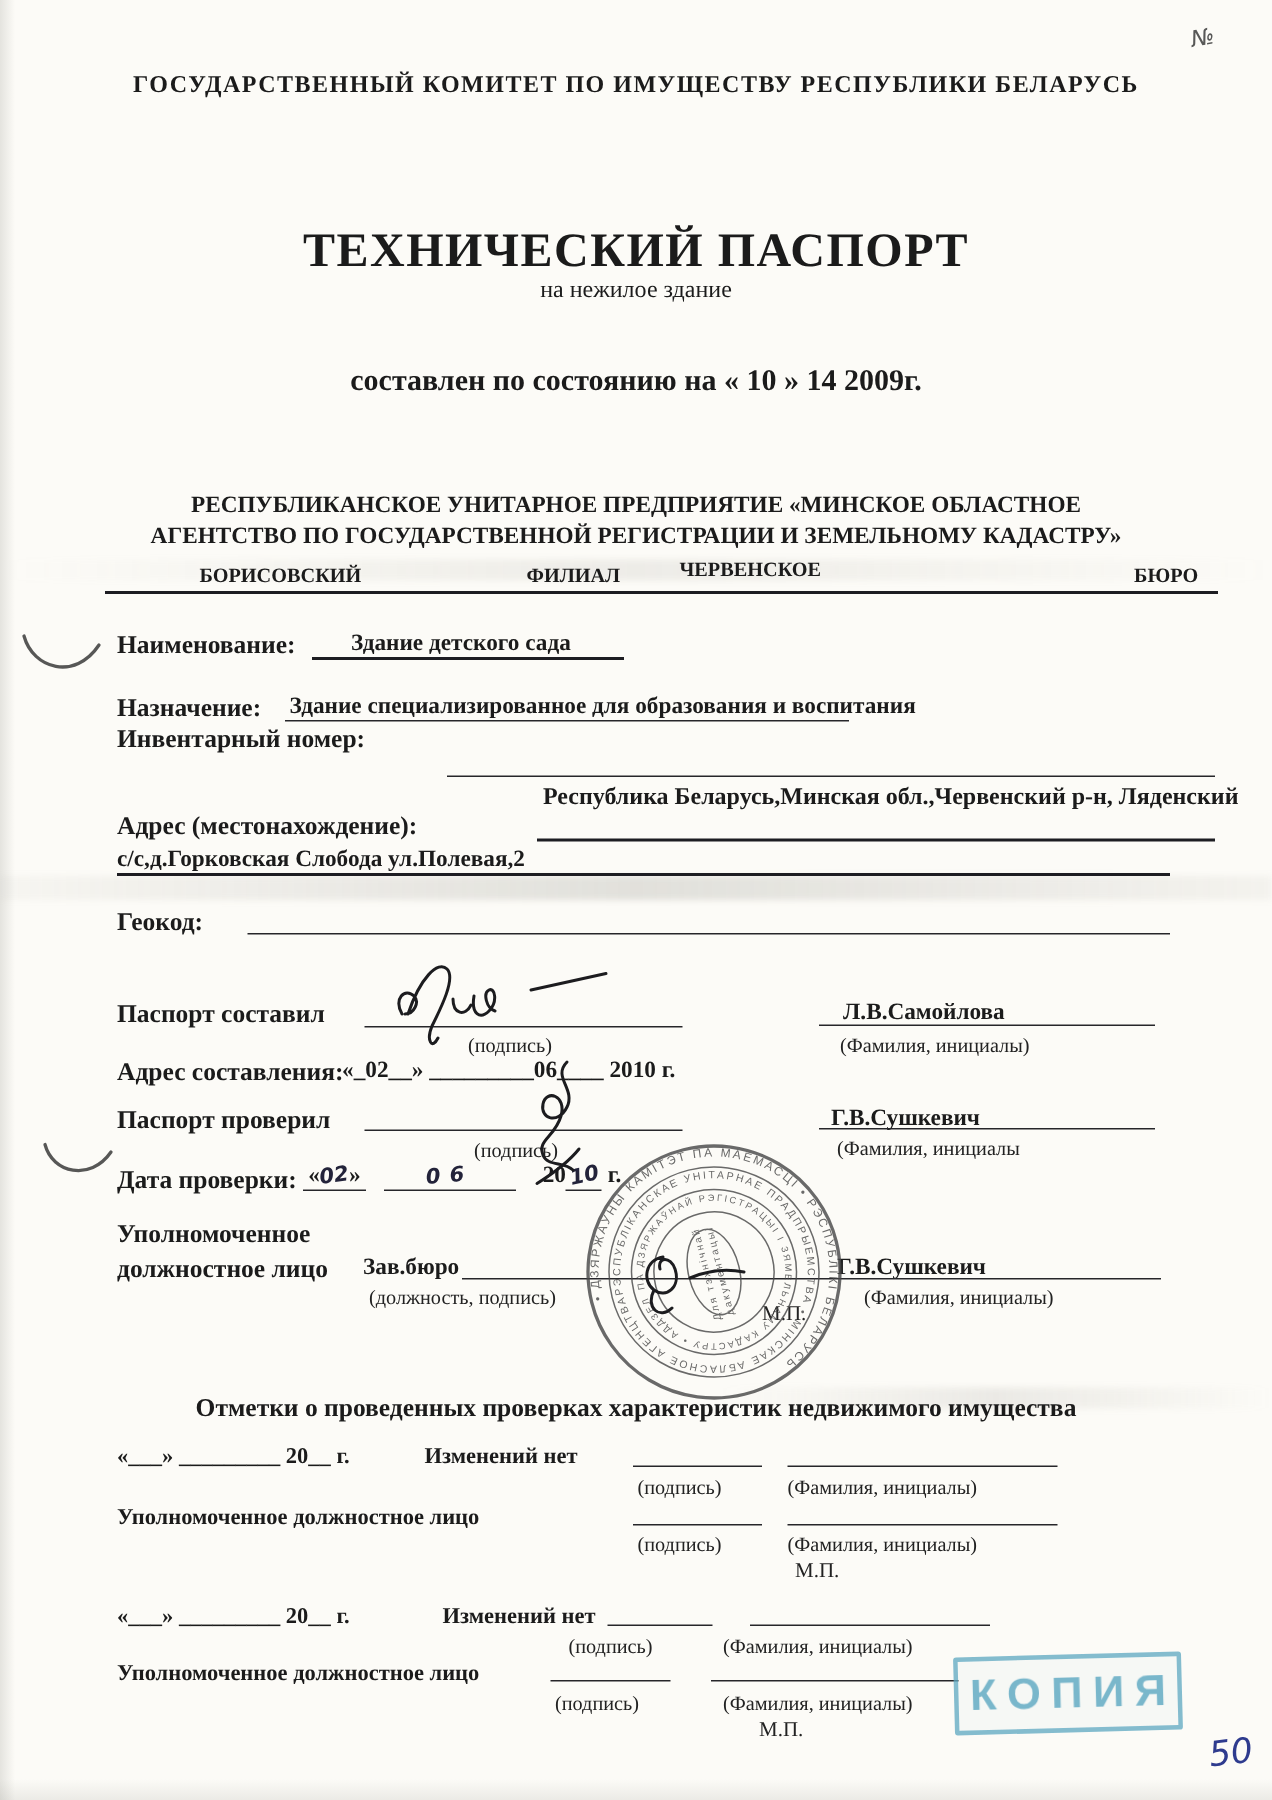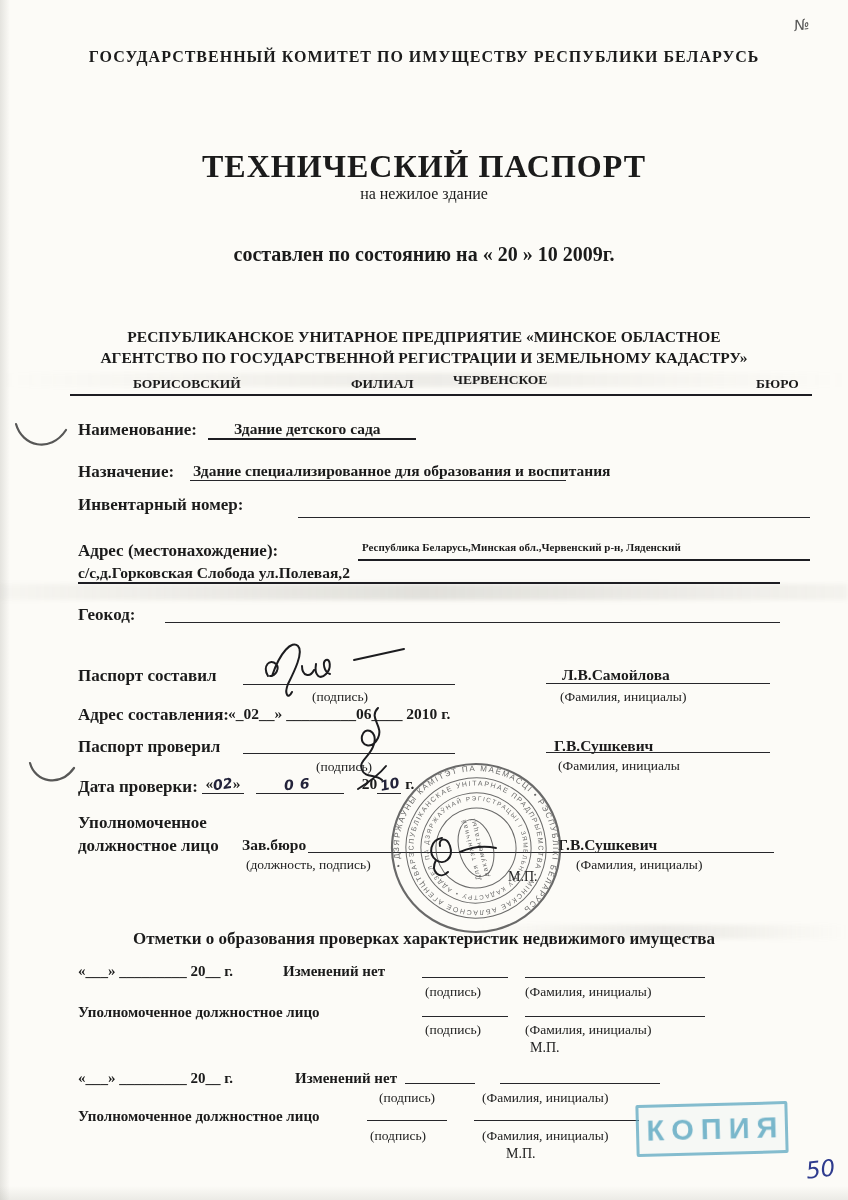--- a/index.html
+++ b/index.html
@@ -68,44 +68,44 @@
   <div class="smudge" style="left:0;top:373px;width:848px;height:14px;background:linear-gradient(90deg,rgba(150,148,140,0),rgba(150,148,140,0.14),rgba(150,148,140,0))"></div>
   <div class="smudge" style="left:0;top:584px;width:848px;height:16px;background:linear-gradient(90deg,rgba(150,148,140,0.05),rgba(150,148,140,0.26),rgba(150,148,140,0.08))"></div>
   <div class="smudge" style="left:480px;top:925px;width:368px;height:14px;background:linear-gradient(90deg,rgba(150,148,140,0),rgba(150,148,140,0.16),rgba(150,148,140,0))"></div>
 
   <div class="abs no-mark" style="left:794px;top:16px;">№</div>
 
   <div class="abs ctr b" style="top:48px;font-size:16px;letter-spacing:1px;">ГОСУДАРСТВЕННЫЙ КОМИТЕТ ПО ИМУЩЕСТВУ РЕСПУБЛИКИ БЕЛАРУСЬ</div>
 
   <div class="abs ctr b" style="top:148px;font-size:32px;letter-spacing:1px;">ТЕХНИЧЕСКИЙ ПАСПОРТ</div>
   <div class="abs ctr" style="top:185px;font-size:16px;">на нежилое здание</div>
-  <div class="abs ctr b" style="top:243px;font-size:20px;">составлен по состоянию на « 20 »  10  2009г.</div>
+  <div class="abs ctr b" style="top:243px;font-size:20px;">составлен по состоянию на « 10 »  14  2009г.</div>
 
   <div class="abs ctr b" style="top:328px;font-size:15.5px;">РЕСПУБЛИКАНСКОЕ УНИТАРНОЕ ПРЕДПРИЯТИЕ «МИНСКОЕ ОБЛАСТНОЕ</div>
   <div class="abs ctr b" style="top:349px;font-size:15.5px;">АГЕНТСТВО ПО ГОСУДАРСТВЕННОЙ РЕГИСТРАЦИИ И ЗЕМЕЛЬНОМУ КАДАСТРУ»</div>
 
   <div class="abs b" style="left:133px;top:376px;font-size:13.5px;">БОРИСОВСКИЙ</div>
   <div class="abs b" style="left:351px;top:376px;font-size:13.5px;">ФИЛИАЛ</div>
   <div class="abs b" style="left:453px;top:372px;font-size:13.5px;">ЧЕРВЕНСКОЕ</div>
   <div class="abs b" style="left:756px;top:376px;font-size:13.5px;">БЮРО</div>
   <div class="hl2" style="left:70px;top:394px;width:742px;"></div>
 
   <div class="abs lbl" style="left:78px;top:420px;">Наименование:</div>
   <div class="abs val" style="left:234px;top:420px;">Здание детского сада</div>
   <div class="hl2" style="left:208px;top:438px;width:208px;"></div>
 
   <div class="abs lbl" style="left:78px;top:462px;">Назначение:</div>
   <div class="abs val" style="left:193px;top:462px;">Здание специализированное для образования и воспитания</div>
   <div class="hl" style="left:190px;top:480px;width:376px;"></div>
 
-  <div class="abs lbl" style="left:78px;top:495px;">Инвентарный номер:</div>
+  <div class="abs lbl" style="left:78px;top:483px;">Инвентарный номер:</div>
   <div class="hl" style="left:298px;top:517px;width:512px;"></div>
 
   <div class="abs lbl" style="left:78px;top:541px;">Адрес (местонахождение):</div>
-  <div class="abs val" style="left:362px;top:541px;font-size:11px;">Республика Беларусь,Минская обл.,Червенский р-н, Ляденский</div>
+  <div class="abs val" style="left:362px;top:523px;font-size:16px;">Республика Беларусь,Минская обл.,Червенский р-н, Ляденский</div>
   <div class="hl2" style="left:358px;top:559px;width:452px;"></div>
   <div class="abs val" style="left:78px;top:564px;">с/с,д.Горковская Слобода ул.Полевая,2</div>
   <div class="hl2" style="left:78px;top:582px;width:702px;"></div>
 
   <div class="abs lbl" style="left:78px;top:605px;">Геокод:</div>
   <div class="hl" style="left:165px;top:622px;width:615px;"></div>
 
   <div class="abs lbl" style="left:78px;top:666px;">Паспорт составил</div>
   <div class="hl" style="left:243px;top:684px;width:212px;"></div>
   <div class="abs cap" style="left:312px;top:689px;">(подпись)</div>
@@ -177,21 +177,21 @@
     <path d="M40,26 C54,20 66,20 76,22"></path>
   </svg>
 
   <svg class="sig curve" style="left:12px;top:418px;" width="58" height="38">
     <path d="M4,6 C10,28 38,36 54,12"></path>
   </svg>
   <svg class="sig curve" style="left:26px;top:758px;" width="52" height="30">
     <path d="M4,5 C9,24 34,30 48,10"></path>
   </svg>
 
-  <div class="abs ctr b" style="top:929px;font-size:17px;">Отметки о образования проверках характеристик недвижимого имущества</div>
+  <div class="abs ctr b" style="top:929px;font-size:17px;">Отметки о проведенных проверках характеристик недвижимого имущества</div>
 
   <div class="abs chk" style="left:78px;top:963px;">«___» _________ 20__ г.</div>
   <div class="abs chk" style="left:283px;top:963px;">Изменений нет</div>
   <div class="hl" style="left:422px;top:977px;width:86px;"></div>
   <div class="hl" style="left:525px;top:977px;width:180px;"></div>
   <div class="abs cap" style="left:425px;top:984px;">(подпись)</div>
   <div class="abs cap" style="left:525px;top:984px;">(Фамилия, инициалы)</div>
 
   <div class="abs chk" style="left:78px;top:1004px;">Уполномоченное должностное лицо</div>
   <div class="hl" style="left:422px;top:1016px;width:86px;"></div>

